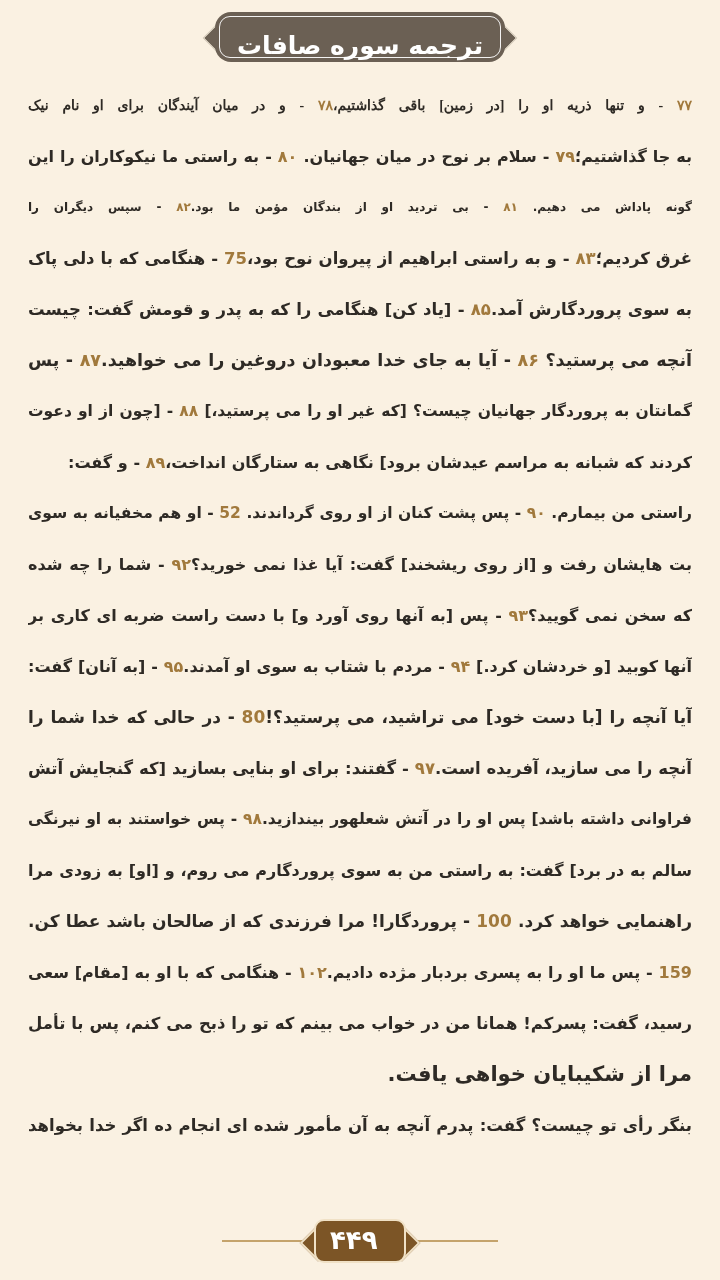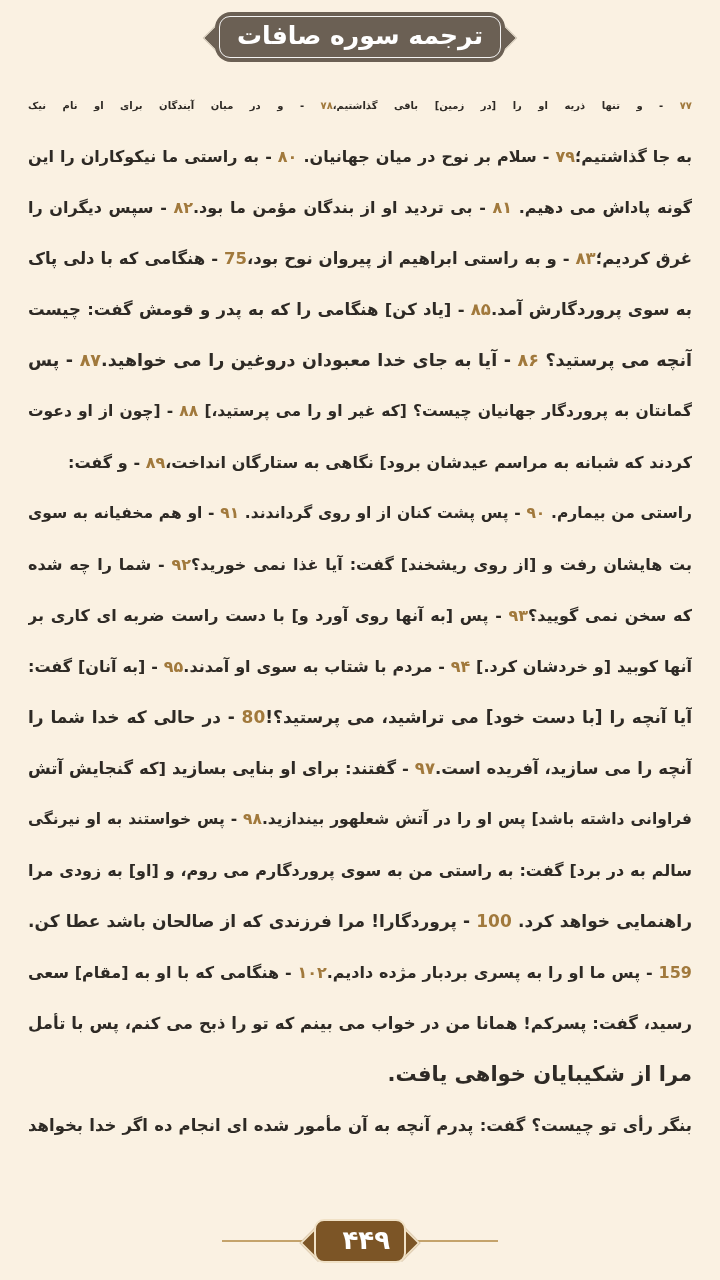--- a/index.html
+++ b/index.html
@@ -44,21 +44,21 @@
   .tip-l { left: -8px; }
   .tip-r { right: -8px; }
   .badge-core {
     position: relative;
     z-index: 1;
     min-width: 274px;
     height: 50px;
     background: var(--title_badge_bg, #6b6054);
     border-radius: 16px;
     display: flex;
-    align-items: center;
+    align-items: flex-end;
     justify-content: center;
     padding: 0 22px;
     box-sizing: border-box;
   }
   .badge-core::after {
     content: "";
     position: absolute;
     inset: 4px;
     border: 1.5px solid rgba(255,255,255,0.92);
     border-radius: 11px;
@@ -134,21 +134,21 @@
     position: relative;
     z-index: 1;
     min-width: 92px;
     height: 44px;
     box-sizing: border-box;
     background: var(--page_badge_bg, #7c5526);
     border: 2px solid var(--page_badge_border, #f0e1c6);
     border-radius: 10px;
     display: flex;
     align-items: center;
-    justify-content: flex-start;
+    justify-content: flex-end;
     padding: 8px 14px;
   }
   .page-num {
     color: var(--page_badge_text, #ffffff);
     font-size: 26px;
     font-weight: bold;
     line-height: 1;
     padding-bottom: 3px;
   }
 </style>
@@ -161,29 +161,29 @@
     <div class="title-badge">
       <span class="tip tip-l"></span>
       <div class="badge-core">
         <span class="title-text">ترجمه سوره صافات</span>
       </div>
       <span class="tip tip-r"></span>
     </div>
   </div>
 
   <div class="text-block" id="text-block">
-      <div class="line" style="font-size: 10px;"><span class="vnum">۷۷</span> - و تنها ذریه او را [در زمین] باقی گذاشتیم،<span class="vnum">۷۸</span> - و در میان آیندگان برای او نام نیک</div>
+      <div class="line" style="font-size: 14px; font-family: Liberation Serif, serif;"><span class="vnum">۷۷</span> - و تنها ذریه او را [در زمین] باقی گذاشتیم،<span class="vnum">۷۸</span> - و در میان آیندگان برای او نام نیک</div>
       <div class="line" style="font-size: 16px;">به جا گذاشتیم؛<span class="vnum">۷۹</span> - سلام بر نوح در میان جهانیان. <span class="vnum">۸۰</span> - به راستی ما نیکوکاران را این</div>
-      <div class="line" style="font-size: 16px;">گونه پاداش می دهیم. <span class="vnum">۸۱</span> - بی تردید او از بندگان مؤمن ما بود.<span class="vnum">۸۲</span> - سپس دیگران را</div>
+      <div class="line" style="font-size: 12px;">گونه پاداش می دهیم. <span class="vnum">۸۱</span> - بی تردید او از بندگان مؤمن ما بود.<span class="vnum">۸۲</span> - سپس دیگران را</div>
       <div class="line" style="font-size: 16.5px;">غرق کردیم؛<span class="vnum">۸۳</span> - و به راستی ابراهیم از پیروان نوح بود،<span class="vnum">75</span> - هنگامی که با دلی پاک</div>
       <div class="line" style="font-size: 16.5px;">به سوی پروردگارش آمد.<span class="vnum">۸۵</span> - [یاد کن] هنگامی را که به پدر و قومش گفت: چیست</div>
       <div class="line" style="font-size: 17.5px;">آنچه می پرستید؟ <span class="vnum">۸۶</span> - آیا به جای خدا معبودان دروغین را می خواهید.<span class="vnum">۸۷</span> - پس</div>
       <div class="line" style="font-size: 15.5px;">گمانتان به پروردگار جهانیان چیست؟ [که غیر او را می پرستید،] <span class="vnum">۸۸</span> - [چون از او دعوت</div>
       <div class="line" style="font-size: 16px; margin-left: 40px;">کردند که شبانه به مراسم عیدشان برود] نگاهی به ستارگان انداخت،<span class="vnum">۸۹</span> - و گفت: به</div>
-      <div class="line" style="font-size: 15.5px;">راستی من بیمارم. <span class="vnum">۹۰</span> - پس پشت کنان از او روی گرداندند. <span class="vnum">۹۱</span> - او هم مخفیانه به سوی</div>
+      <div class="line" style="font-size: 15.5px;">راستی من بیمارم. <span class="vnum">۹۰</span> - پس پشت کنان از او روی گرداندند. <span class="vnum">52</span> - او هم مخفیانه به سوی</div>
       <div class="line" style="font-size: 16px;">بت هایشان رفت و [از روی ریشخند] گفت: آیا غذا نمی خورید؟<span class="vnum">۹۲</span> - شما را چه شده</div>
       <div class="line" style="font-size: 16px;">که سخن نمی گویید؟<span class="vnum">۹۳</span> - پس [به آنها روی آورد و] با دست راست ضربه ای کاری بر</div>
       <div class="line" style="font-size: 16px;">آنها کوبید [و خردشان کرد.] <span class="vnum">۹۴</span> - مردم با شتاب به سوی او آمدند.<span class="vnum">۹۵</span> - [به آنان] گفت:</div>
       <div class="line" style="font-size: 17px;">آیا آنچه را [با دست خود] می تراشید، می پرستید؟!<span class="vnum">80</span> - در حالی که خدا شما را و</div>
       <div class="line" style="font-size: 16.5px;">آنچه را می سازید، آفریده است.<span class="vnum">۹۷</span> - گفتند: برای او بنایی بسازید [که گنجایش آتش</div>
       <div class="line" style="font-size: 15.5px;">فراوانی داشته باشد] پس او را در آتش شعلهور بیندازید.<span class="vnum">۹۸</span> - پس خواستند به او نیرنگی</div>
       <div class="line" style="font-size: 16px;">سالم به در برد] گفت: به راستی من به سوی پروردگارم می روم، و [او] به زودی مرا</div>
       <div class="line" style="font-size: 17px;">راهنمایی خواهد کرد. <span class="vnum">100</span> - پروردگارا! مرا فرزندی که از صالحان باشد عطا کن.</div>
       <div class="line" style="font-size: 16px;"><span class="vnum">159</span> - پس ما او را به پسری بردبار مژده دادیم.<span class="vnum">۱۰۲</span> - هنگامی که با او به [مقام] سعی</div>
       <div class="line" style="font-size: 16.5px;">رسید، گفت: پسرکم! همانا من در خواب می بینم که تو را ذبح می کنم، پس با تأمل</div>

